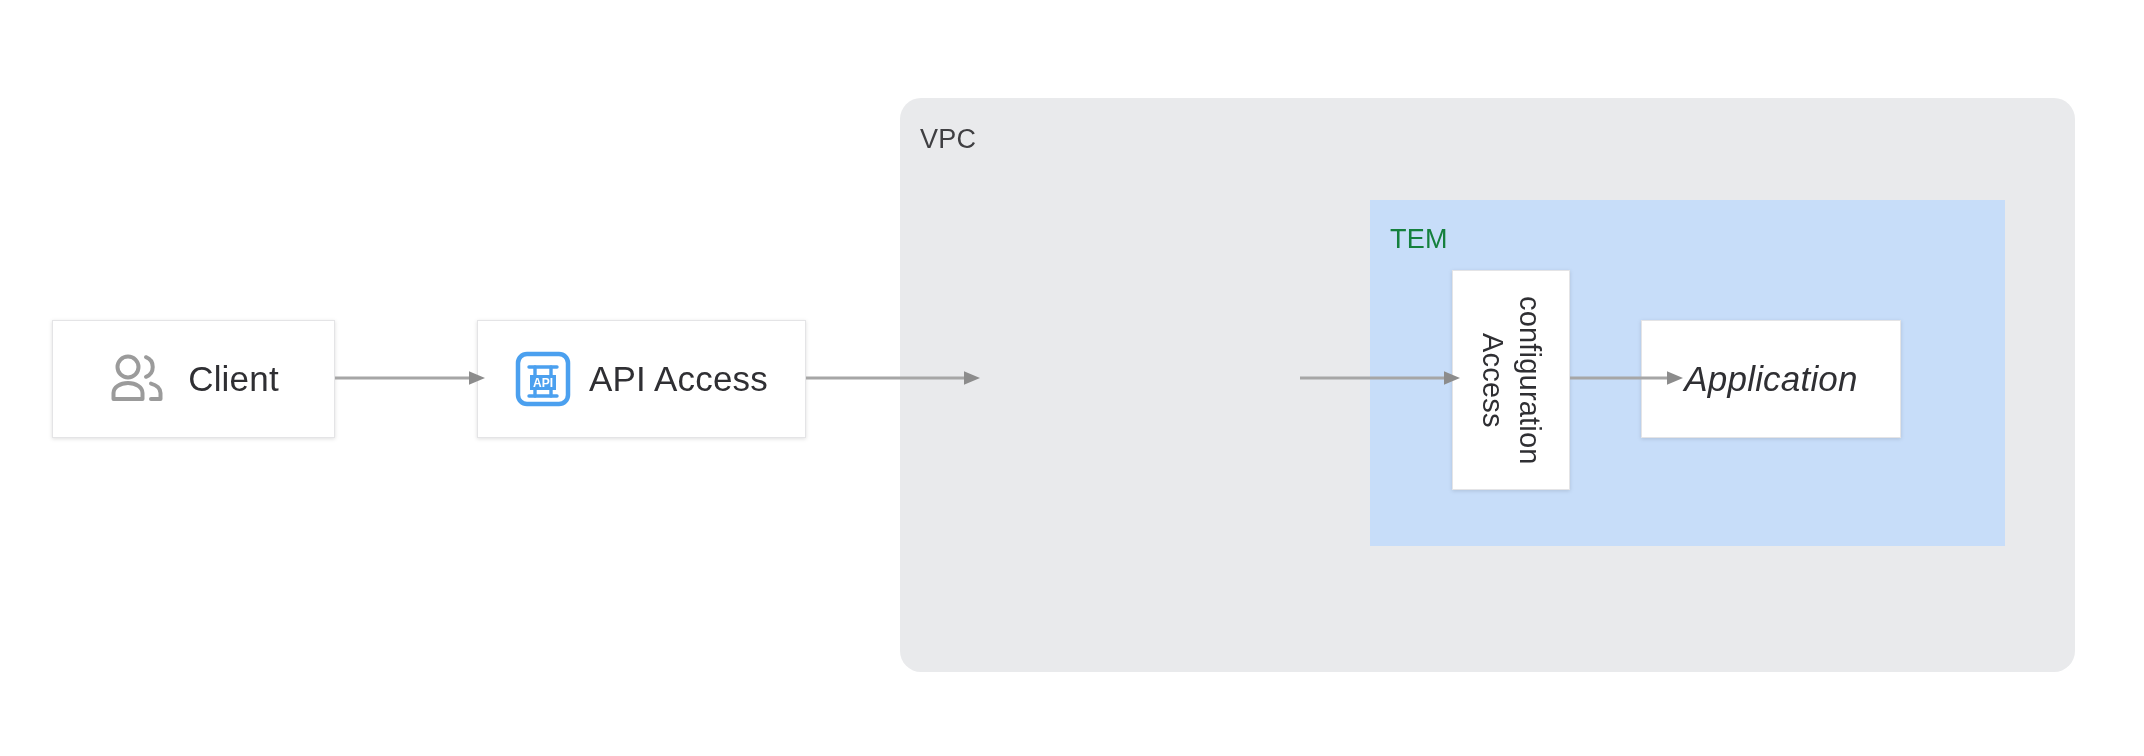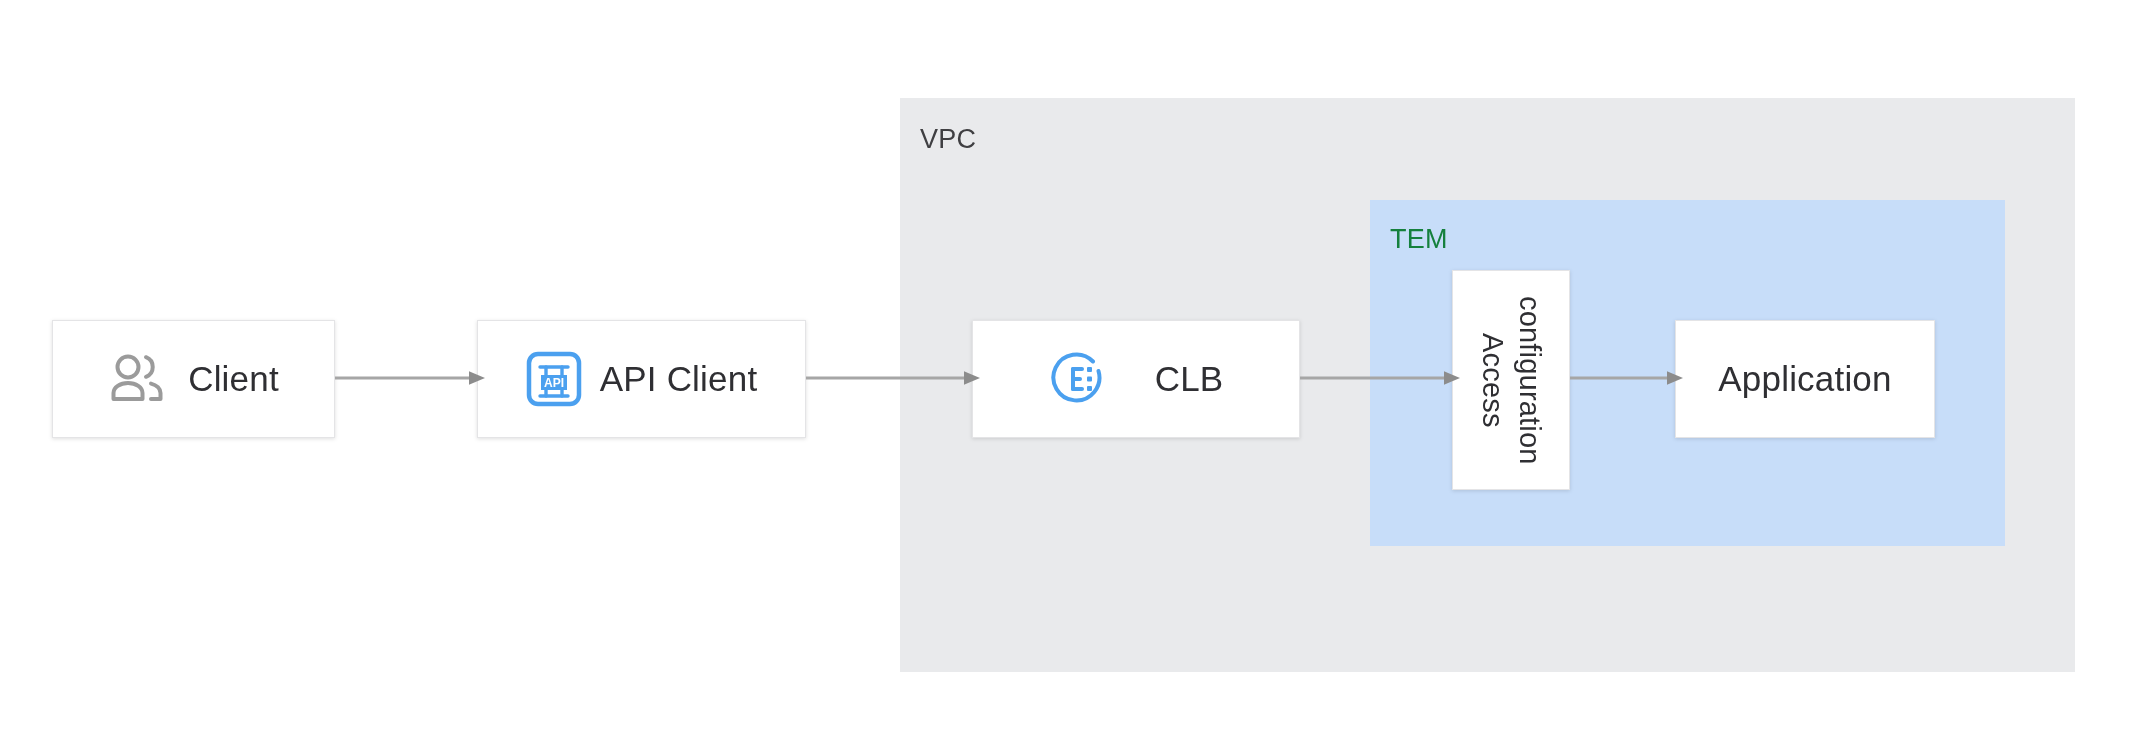--- a/index.html
+++ b/index.html
@@ -24,20 +24,21 @@
   .container-box {
     position: absolute;
     box-sizing: border-box;
   }
   #vpc-container {
     left: 900px;
     top: 98px;
     width: 1175px;
     height: 574px;
     background: #e9eaec;
+    border-radius: 21px;
   }
   #tem-container {
     left: 1370px;
     top: 200px;
     width: 635px;
     height: 346px;
     background: #c7ddf9;
   }
   .container-label {
     position: absolute;
@@ -84,21 +85,21 @@
     gap: 18px;
   }
   #node-clb {
     left: 972px; top: 320px; width: 328px; height: 118px;
     gap: 46px;
   }
   #node-access-config {
     left: 1452px; top: 270px; width: 118px; height: 220px;
   }
   #node-application {
-    left: 1675px; top: 320px; width: 260px; height: 118px;
+    left: 1641px; top: 320px; width: 260px; height: 118px; font-style: italic;
   }
 
   
   .vertical-text {
     writing-mode: vertical-rl;
     text-orientation: mixed;
     font-size: 29px;
     color: #2f2f33;
     line-height: 1.28;
     text-align: center;
@@ -159,42 +160,23 @@
           <line x1="20" y1="16" x2="20" y2="24"></line>
           <line x1="36" y1="16" x2="36" y2="24"></line>
           <line x1="20" y1="39" x2="20" y2="45"></line>
           <line x1="36" y1="39" x2="36" y2="45"></line>
           <line x1="14" y1="45" x2="42" y2="45"></line>
         </g>
         <rect x="15" y="24" width="26" height="15" fill="#4ba0ef"></rect>
         <text x="28" y="36" font-family="'Liberation Sans', sans-serif" font-size="12" font-weight="bold" fill="#ffffff" text-anchor="middle">API</text>
       </svg>
     </span>
-    <span class="node-label">API Client</span>
-  </div>
-
-  <div class="node" id="node-clb">
-    <span class="node-icon">
-      <svg width="60" height="60" viewBox="0 0 60 60" aria-hidden="true">
-        <path d="M44 12.5 A23 23 0 1 0 49.5 22 " fill="none" stroke="#4ba0ef" stroke-width="4" stroke-linecap="round"></path>
-        <g fill="none" stroke="#4ba0ef" stroke-width="4" stroke-linecap="round">
-          <line x1="24" y1="20" x2="24" y2="40"></line>
-          <line x1="24" y1="20" x2="33" y2="20"></line>
-          <line x1="24" y1="30" x2="31" y2="30"></line>
-          <line x1="24" y1="40" x2="33" y2="40"></line>
-        </g>
-        <g fill="#4ba0ef">
-          <rect x="38" y="18" width="5" height="5" rx="1"></rect>
-          <rect x="38" y="27.5" width="5" height="5" rx="1"></rect>
-          <rect x="38" y="37" width="5" height="5" rx="1"></rect>
-        </g>
-      </svg>
-    </span>
-    <span class="node-label">CLB</span>
-  </div>
+    <span class="node-label">API Access</span>
+  </div>
+
 
   <div class="node" id="node-access-config">
     <span class="vertical-text"><span>configuration</span><br><span>Access</span></span>
   </div>
 
   <div class="node" id="node-application">
     <span class="node-label">Application</span>
   </div>
 
   <svg class="arrow" id="arrow-client-to-gateway" viewBox="0 0 150 20" preserveAspectRatio="none">

